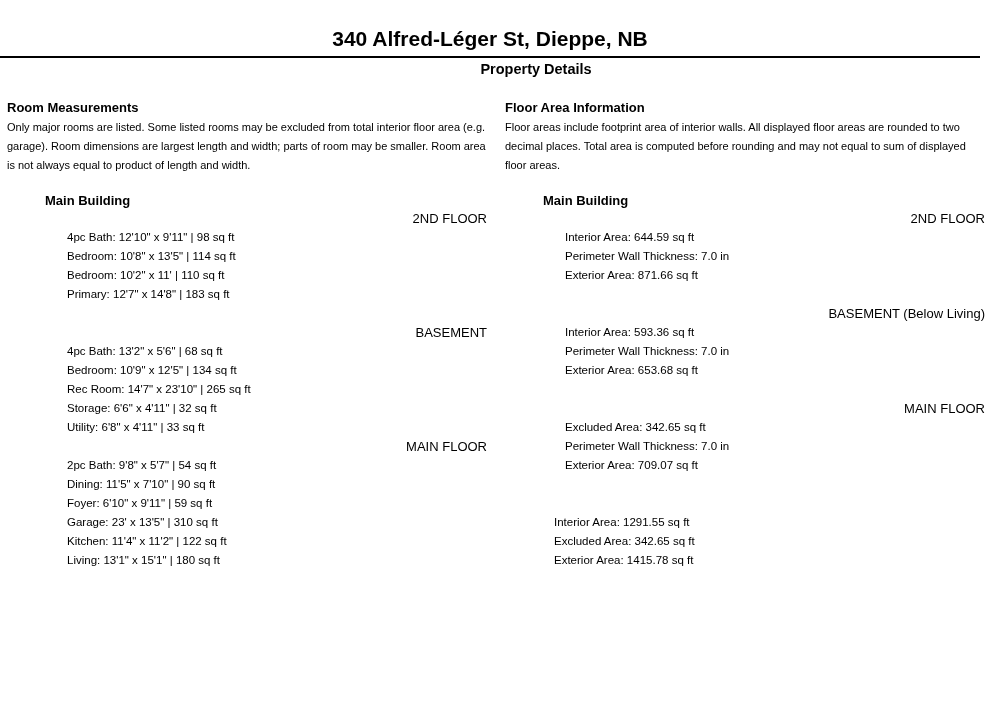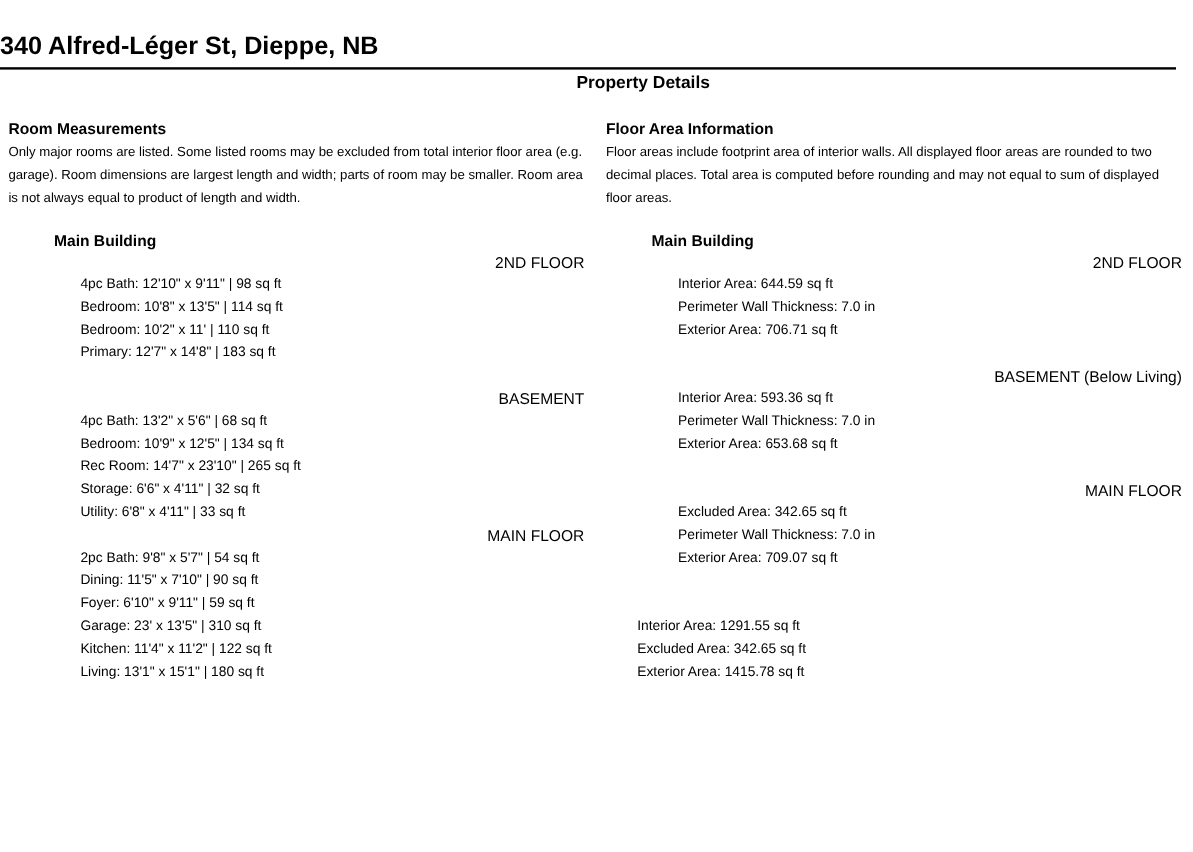--- a/index.html
+++ b/index.html
@@ -1,33 +1,33 @@
 <!DOCTYPE html>
 <html><head>
 <meta charset="utf-8">
 <style>
   html, body { margin:0; padding:0; background:#ffffff; }
   body { width:994px; height:710px; position:relative; overflow:hidden;
          font-family:"Liberation Sans", sans-serif; color:#000; }
-  .title { position:absolute; left:0; top:27px; width:980px; 
+  .title { position:absolute; left:0; top:27px; width:980px; text-align:center;
            font-size:21px; font-weight:bold; letter-spacing:0px; }
   .rule { position:absolute; left:0; top:56px; width:980px; height:2px; background:#000; }
   .subtitle { position:absolute; left:0; top:61px; width:980px; text-align:center;
               font-size:14.5px; font-weight:bold;padding-left:46px; }
   .col { position:absolute; top:99px; }
   .col.left { left:7px; width:480px; }
   .col.right { left:505px; width:480px; }
   .sec-title { font-size:13px; font-weight:bold; line-height:17px; }
   .note { font-size:11px; line-height:19px; margin-top:2px; }
   .bldg { font-size:13px; font-weight:bold; line-height:17px; margin-left:38px; }
   .floor { font-size:13px; line-height:19px; margin-left:49px;text-align:right; }
   .item { font-size:11.5px; line-height:19px; margin-left:60px; }
   .gap-s { height:19px; }
   .gap-l { height:38px; }
-  .tot-item { font-size:11.5px; line-height:19px; margin-left:26px; }
+  .tot-item { font-size:11.5px; line-height:19px; margin-left:49px; }
 </style>
 </head>
 <body>
 
 <div class="title">340 Alfred-Léger St, Dieppe, NB</div>
 <div class="rule"></div>
 <div class="subtitle">Property Details</div>
 
 <div class="col left">
   <div class="sec-title">Room Measurements</div>
@@ -60,21 +60,21 @@
 
 <div class="col right">
   <div class="sec-title">Floor Area Information</div>
   <div class="note">Floor areas include footprint area of interior walls. All displayed floor areas are rounded to two decimal places. Total area is computed before rounding and may not equal to sum of displayed floor areas.</div>
   <div style="height:17px"></div>
   <div class="bldg">Main Building</div>
 
   <div class="floor">2ND FLOOR</div>
   <div class="item">Interior Area: 644.59 sq ft</div>
   <div class="item">Perimeter Wall Thickness: 7.0 in</div>
-  <div class="item">Exterior Area: 706.71 sq ft</div>
+  <div class="item">Exterior Area: 871.66 sq ft</div>
   <div class="gap-s"></div>
 
   <div class="floor">BASEMENT (Below Living)</div>
   <div class="item">Interior Area: 593.36 sq ft</div>
   <div class="item">Perimeter Wall Thickness: 7.0 in</div>
   <div class="item">Exterior Area: 653.68 sq ft</div>
   <div class="gap-s"></div>
 
   <div class="floor">MAIN FLOOR</div>
   <div class="item">Excluded Area: 342.65 sq ft</div>

